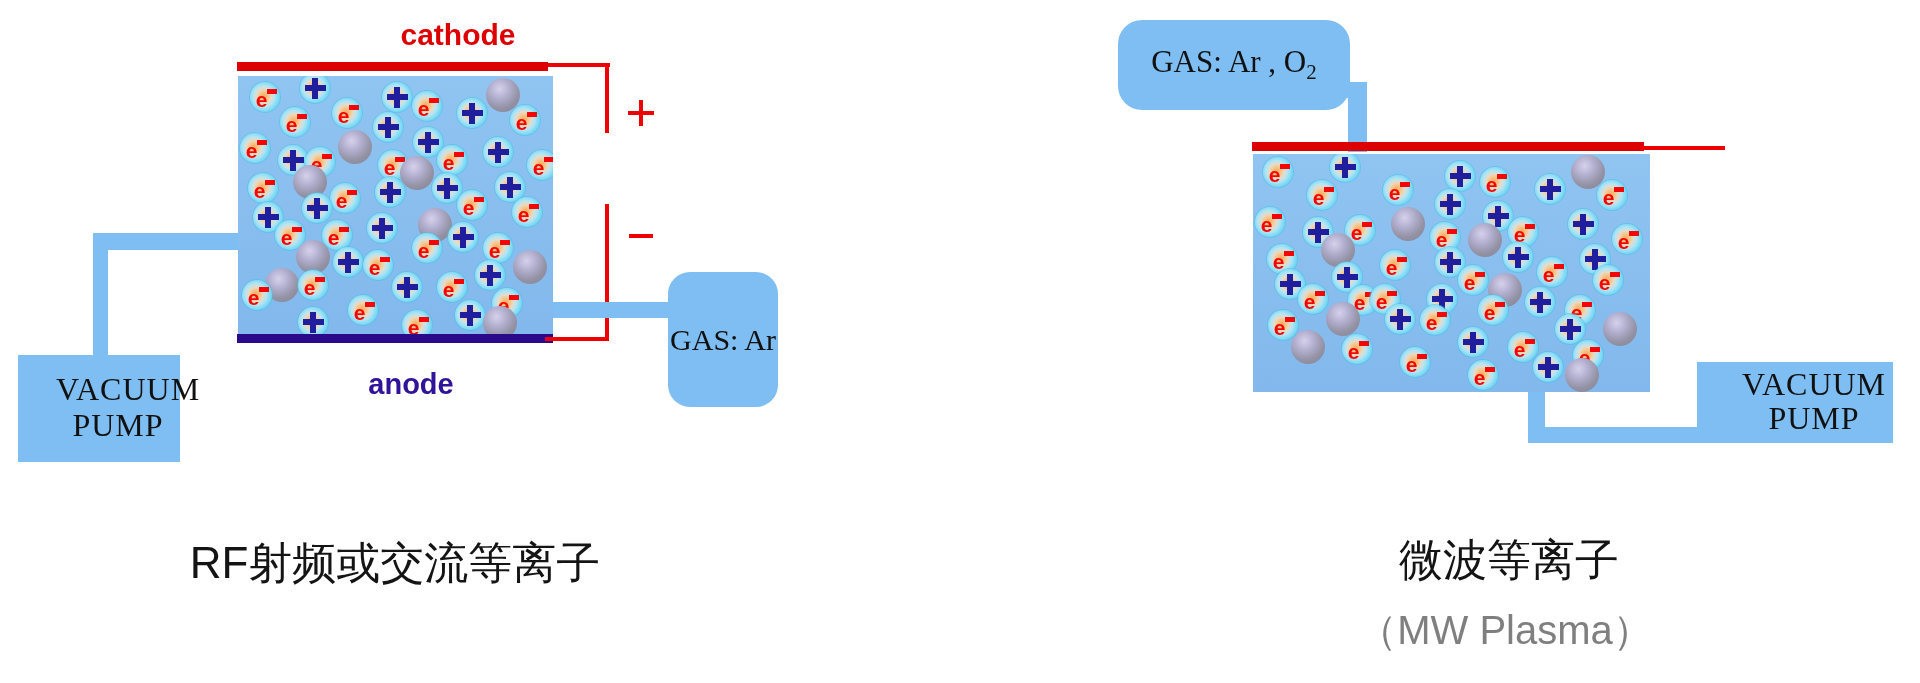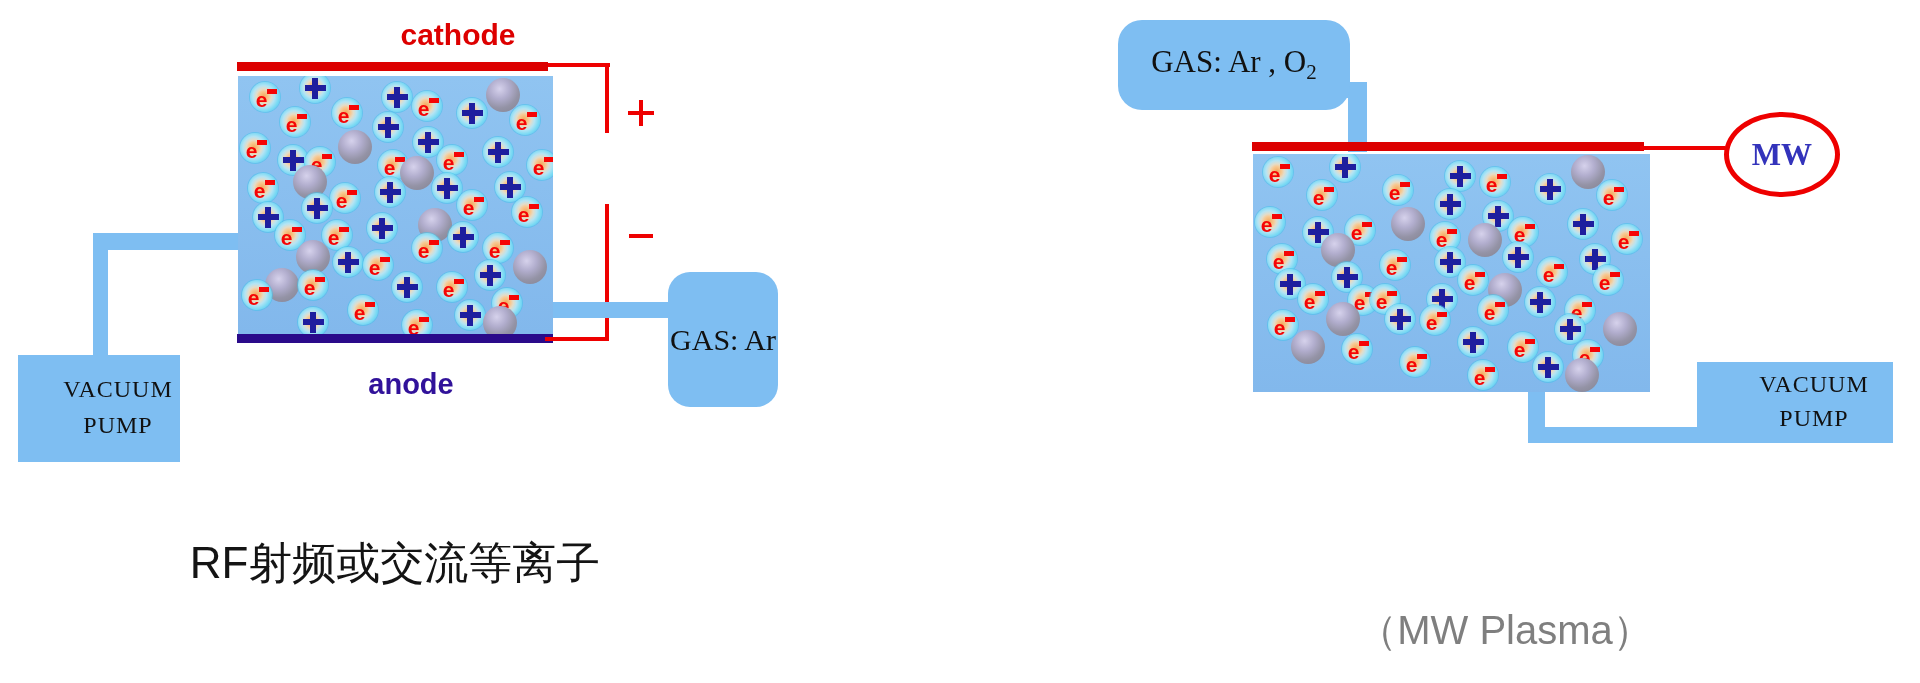--- a/index.html
+++ b/index.html
@@ -17,21 +17,21 @@
   .particle.g{width:34px;height:34px;background:radial-gradient(circle at 40% 32%, #D6D2EC 0%, #B2AECE 32%, #9493A6 62%, #828290 100%);box-shadow:none;}
   .etext{color:#F50505;font-weight:bold;font-size:21px;line-height:1;margin:4px 7px 0 0;}
   .edash{position:absolute;right:3px;top:7px;width:10px;height:5px;background:#F50505;}
   .pcross{position:relative;width:21px;height:21px;}
   .pcross::before{content:'';position:absolute;left:0;top:7.5px;width:21px;height:6px;background:#1E1E9E;}
   .pcross::after{content:'';position:absolute;left:7.5px;top:0;width:6px;height:21px;background:#1E1E9E;}
   .src-circle{border:4px solid var(--wire);border-radius:50%;background:#fff;display:flex;align-items:center;justify-content:center;
     font-family:"Liberation Serif",serif;font-weight:bold;color:var(--srcblue);}
   .caption-zh{font-size:44px;font-weight:500;color:#141414;text-align:center;}
   .caption-en{font-size:40px;color:#7F7F7F;text-align:center;}
-  .pump-text{font-family:"Liberation Serif",serif;font-size:24px;color:#111;text-align:center;letter-spacing:1px;line-height:36px;padding-left:38px;}
+  .pump-text{font-family:"Liberation Serif",serif;font-size:32px;color:#111;text-align:center;letter-spacing:1px;line-height:36px;padding-left:38px;}
 </style>
 </head>
 <body>
 
 <div class="page">
 
   <div class="abs" style="left:398px;top:18px;width:120px;text-align:center;font-size:30px;font-weight:bold;color:#DD0000;">cathode</div>
 
   <div class="abs wire" style="left:545px;top:63px;width:65px;height:4px;"></div>
   <div class="abs wire" style="left:605px;top:63px;width:4px;height:70px;"></div>
@@ -239,23 +239,20 @@
 
   <div class="abs pipe" style="left:1290px;top:82px;width:77px;height:16px;"></div>
   <div class="abs pipe" style="left:1348px;top:82px;width:19px;height:70px;"></div>
 
   <div class="abs bluebox" style="left:1118px;top:20px;width:232px;height:90px;border-radius:24px;display:flex;align-items:center;justify-content:center;">
     <span class="label-serif" style="font-size:31px;white-space:nowrap;"><span>GAS:  Ar , O</span><sub style="font-size:21px;">2</sub></span>
   </div>
 
   <div class="abs electrode" style="left:1252px;top:142px;width:392px;height:9px;"></div>
   <div class="abs wire" style="left:1640px;top:146px;width:85px;height:4px;"></div>
-  <div class="abs src-circle" style="left:1724px;top:112px;width:106px;height:75px;font-size:31px;border-width:5px;">
-    <span>MW</span>
-  </div>
 
   <div class="abs chamber" style="left:1253px;top:154px;width:397px;height:238px;">
       <div class="particle e" style="left: 10px; top: 3px;">
         <span class="etext">e</span>
         <span class="edash"></span>
       </div>
       <div class="particle p" style="left: 77px; top: -2px;">
         <span class="pcross"></span>
       </div>
       <div class="particle e" style="left: 54px; top: 26px;">
@@ -426,15 +423,16 @@
 
   <div class="abs pipe" style="left:1528px;top:392px;width:17px;height:51px;"></div>
   <div class="abs pipe" style="left:1528px;top:427px;width:169px;height:16px;"></div>
   <div class="abs bluebox" style="left:1697px;top:362px;width:196px;height:81px;">
     <div class="pump-text" style="padding-top:5px;line-height:34px;">
       <div>VACUUM</div>
       <div>PUMP</div>
     </div>
   </div>
 
+  <div class="abs caption-zh" style="left:1289px;top:531px;width:440px;">微波等离子</div>
   <div class="abs caption-en" style="left:1285px;top:603px;width:440px;">（MW Plasma）</div>
 
 </div>
 
 </body></html>

